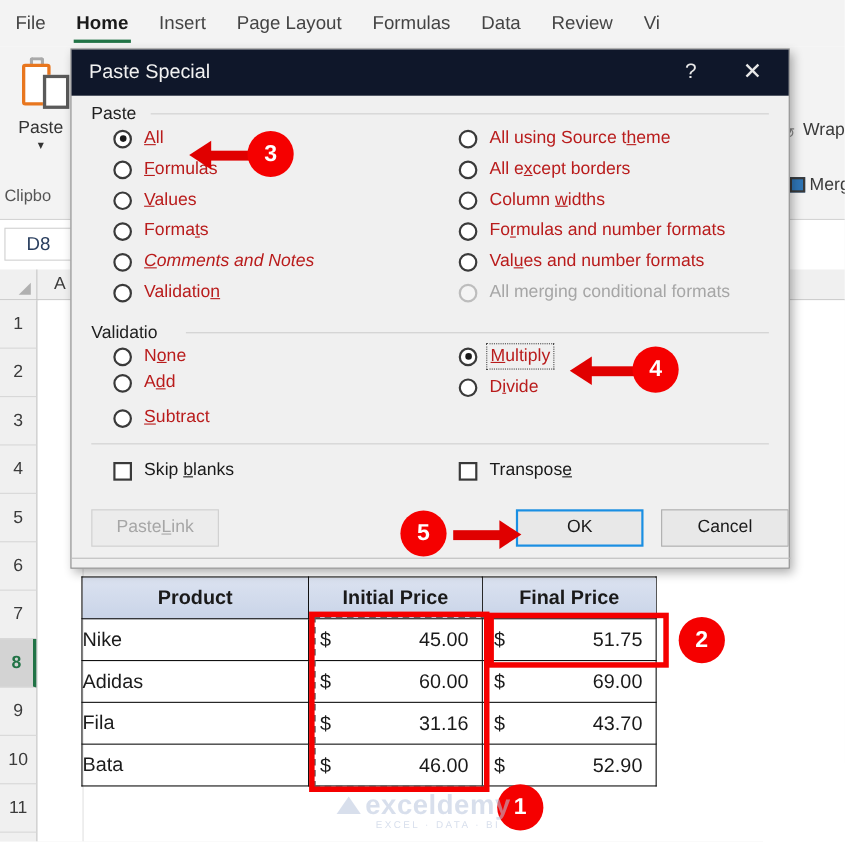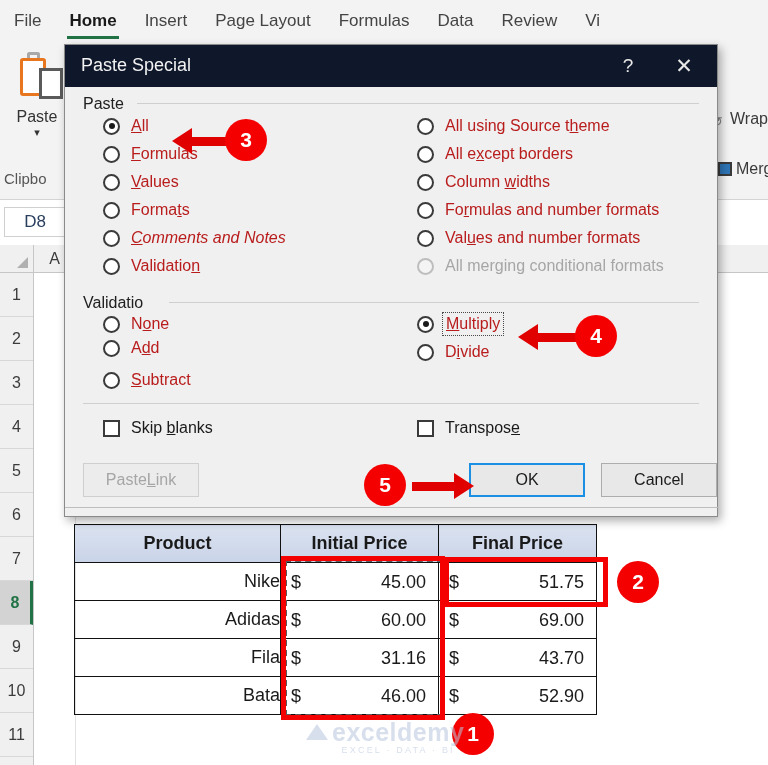--- a/index.html
+++ b/index.html
@@ -192,21 +192,21 @@
     border-collapse:collapse;
   }
   #xl-table td{
     border:1px solid #111;
     height:38px; font-size:18px; color:#1a1a1a;
   }
   #xl-table tr.hdr td{
     background:linear-gradient(#dbe2f0,#c9d4e8);
     font-weight:700; text-align:center;
   }
-  td.c-prod{ width:206px; text-align:right; }
+  td.c-prod{ width:206px; text-align:left; }
   td.c-init, td.c-final{ width:158px; position:relative; }
   .money{ position:absolute; left:10px; top:50%; transform:translateY(-50%); }
   .amt{ position:absolute; right:12px; top:50%; transform:translateY(-50%); }
 
   
   #marching-ants{
     position:absolute; left:285px; top:560px; width:158px; height:156px;
     border:2px dashed #5c5c5c; pointer-events:none;
   }
 

